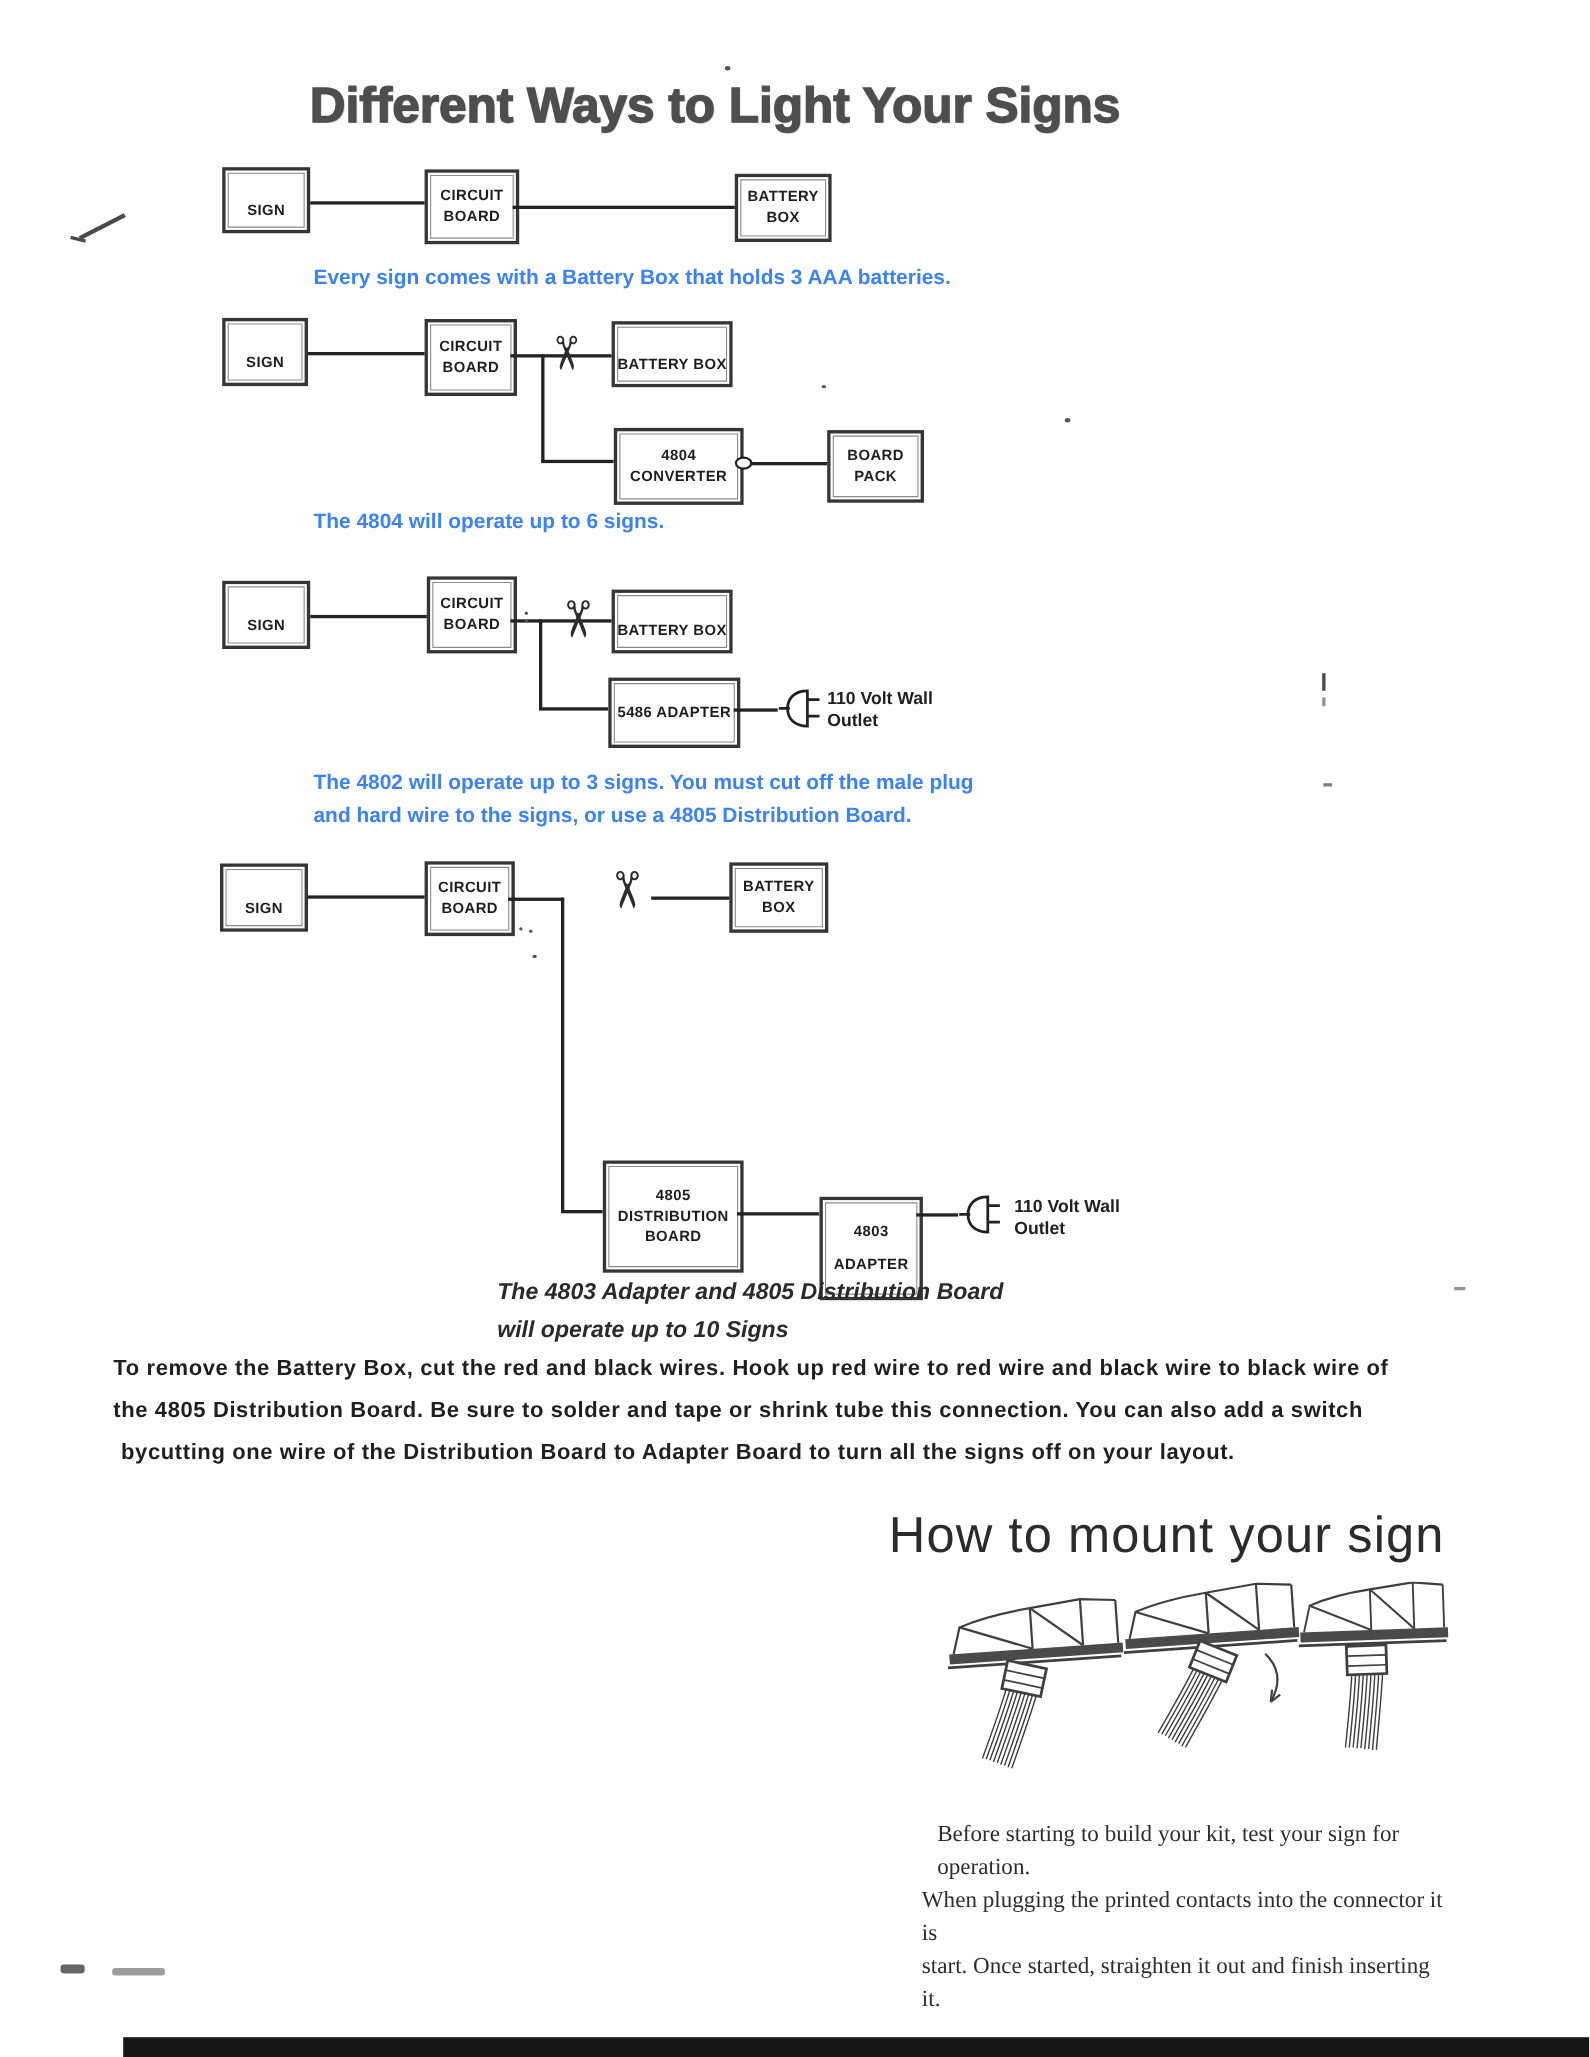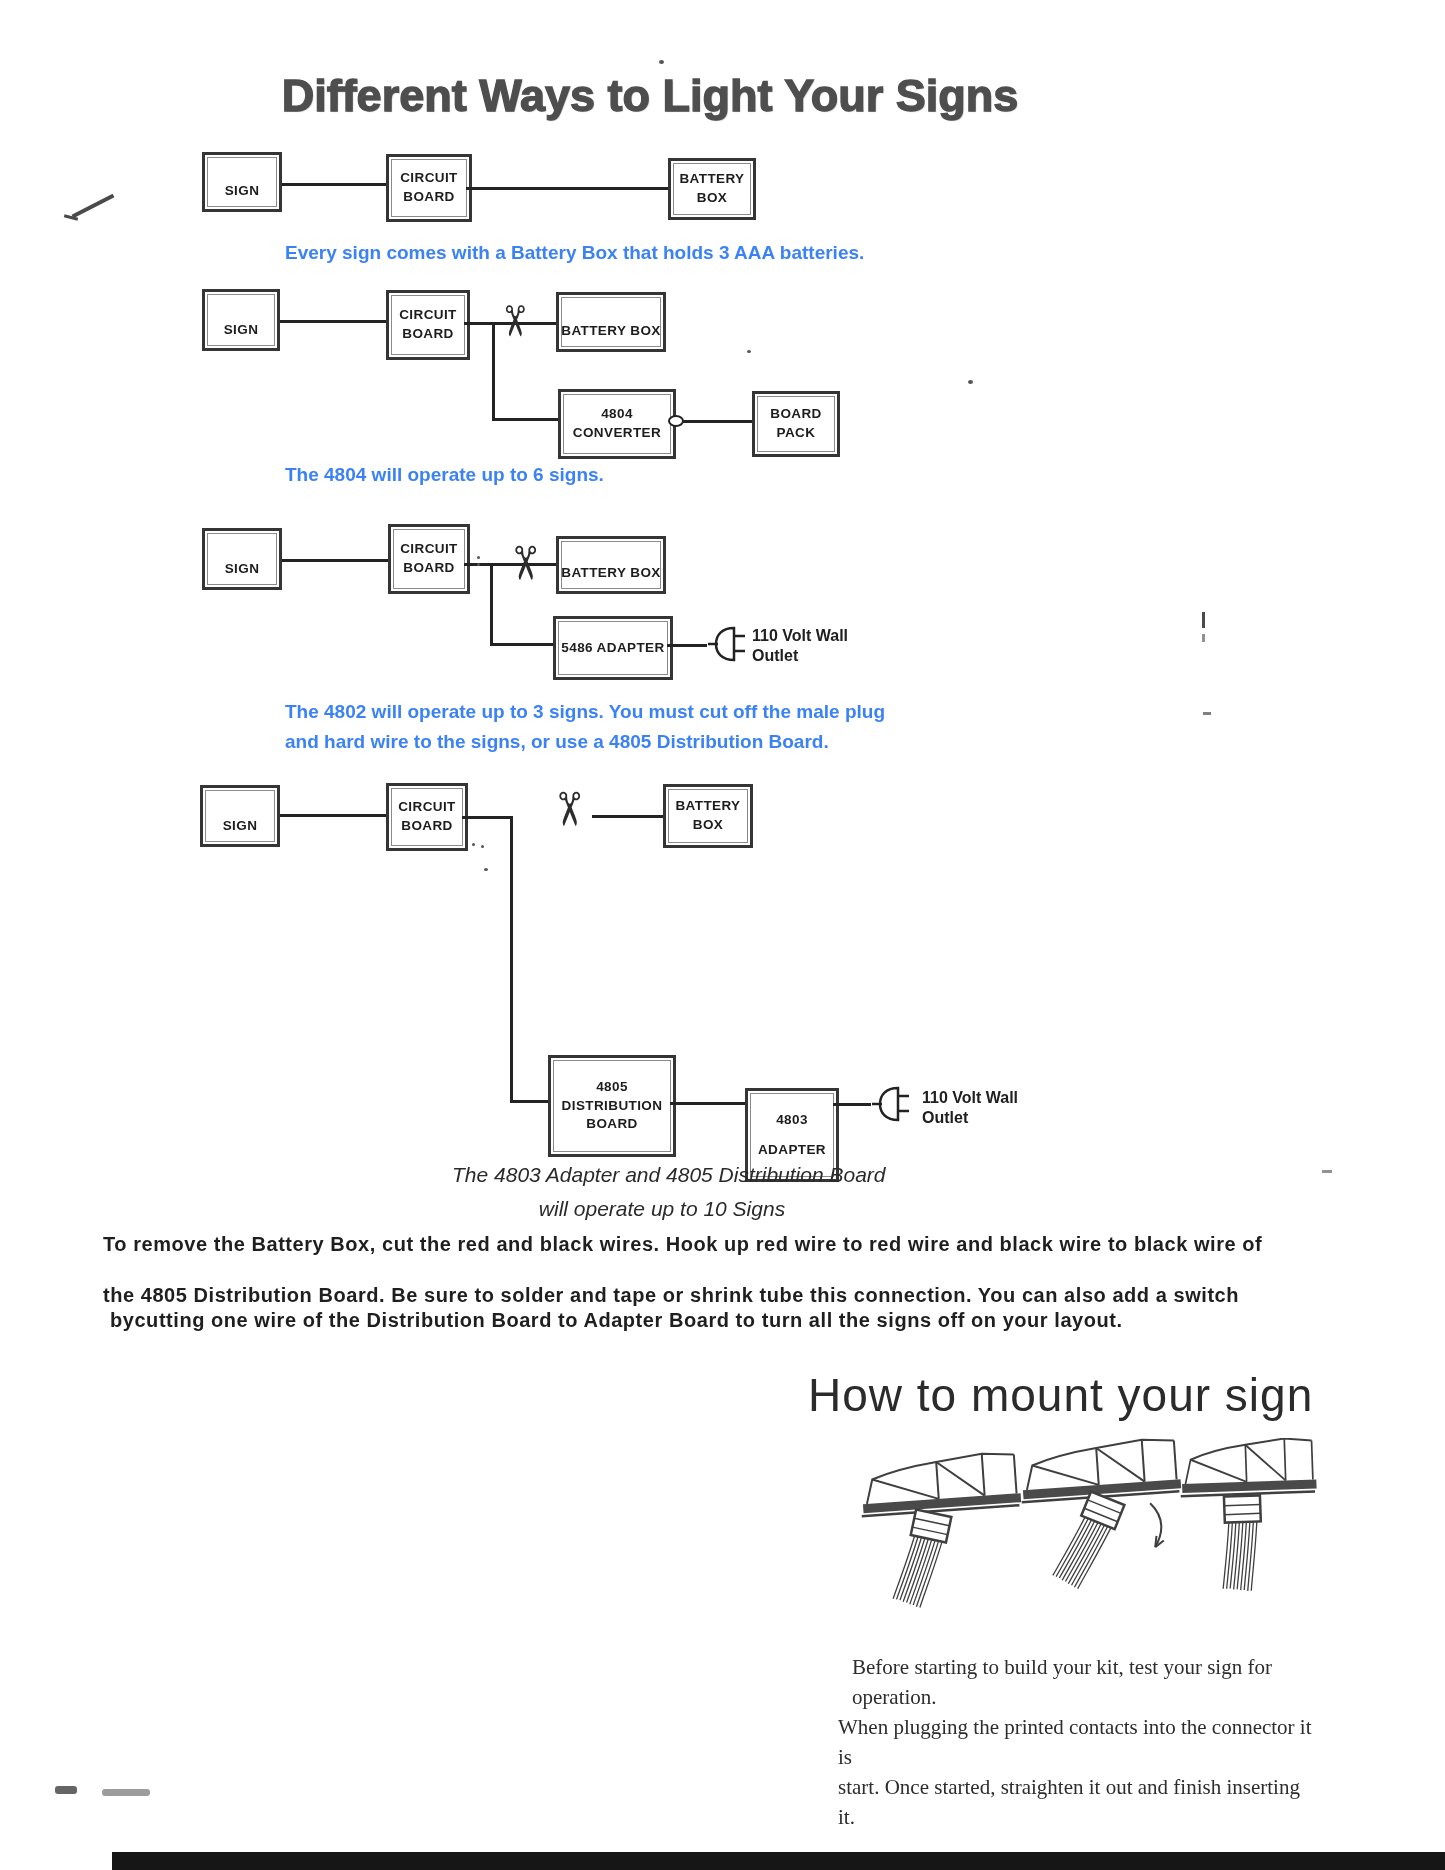--- a/index.html
+++ b/index.html
@@ -10,22 +10,22 @@
          font-size:45px;font-weight:700;color:#4e4e4e;letter-spacing:0px;
          -webkit-text-stroke:1.3px #4e4e4e;text-shadow:1px 1px 1px rgba(90,90,90,.4);}
   .dbox{position:absolute;border:3px solid #353535;background:#fff;
         box-shadow:inset 0 0 0 2px #ffffff,inset 0 0 0 3px #8a8a8a;
         display:flex;flex-direction:column;align-items:center;justify-content:center;
         font-size:13.5px;font-weight:700;letter-spacing:.4px;color:#1d1d1d;
         text-align:center;line-height:1.4;}
   .dbox.bottom{justify-content:flex-end;padding-bottom:8px;box-sizing:border-box;}
   .wire{position:absolute;background:#232323;}
   .cap{position:absolute;white-space:nowrap;font-size:19px;font-weight:600;color:#3b82f6;}
-  .capi{position:absolute;font-style:italic;font-size:21px;font-weight:400;color:#2a2a2a;
-        text-align:center;line-height:34px;white-space:nowrap;}
+  .capi{position:absolute;font-style:italic;font-size:21px;font-weight:700;color:#2a2a2a;
+        text-align:left;line-height:34px;white-space:nowrap;}
   .scissors{position:absolute;font-size:42px;color:#2c2c2c;transform:rotate(90deg);line-height:1;
             font-family:"DejaVu Sans",sans-serif;}
   .note-line{position:absolute;white-space:nowrap;font-size:20px;font-weight:600;
              letter-spacing:.55px;color:#1f1f1f;}
   .outlet{position:absolute;font-size:16px;font-weight:600;color:#202020;text-align:left;
           line-height:20px;white-space:nowrap;}
   .mount-title{position:absolute;left:808px;top:1368px;font-size:46px;font-weight:400;
                color:#2b2b2b;letter-spacing:1px;white-space:nowrap;}
   .mount-text{position:absolute;left:838px;top:1652px;width:480px;
               font-family:"Liberation Serif",serif;font-size:21px;line-height:30px;color:#2d2d2d;}
@@ -157,21 +157,21 @@
     <div>110 Volt Wall</div>
     <div>Outlet</div>
   </div>
 
   <div class="capi" style="left:452px;top:1158px;width:420px;">
     <div>The  4803  Adapter and 4805 Distribution Board</div>
     <div>will operate up to 10 Signs</div>
   </div>
 
   <div class="note-line" style="left:103px;top:1233px;">To remove the Battery Box, cut the red and black wires. Hook up red wire to red wire and black wire to black wire of</div>
-  <div class="note-line" style="left:103px;top:1271px;margin-top:13px;">the 4805 Distribution Board. Be sure to solder and tape or shrink tube this connection. You can also add a switch</div>
+  <div class="note-line" style="left:103px;top:1271px;">the 4805 Distribution Board. Be sure to solder and tape or shrink tube this connection. You can also add a switch</div>
   <div class="note-line" style="left:110px;top:1309px;">bycutting one wire of the Distribution Board to Adapter Board to turn all the signs off on your layout.</div>
 
   <div class="mount-title">How to mount your sign</div>
 
   <svg class="abs" style="left:852px;top:1438px;" width="480" height="235" viewBox="0 0 480 235">
     <defs>
       <g id="conn" stroke="#3f3f3f" fill="none">
         <rect x="-18" y="0" width="36" height="26" stroke-width="2.5" fill="#ffffff"></rect>
         <line x1="-18" y1="9" x2="18" y2="9" stroke-width="1.5"></line>
         <line x1="-18" y1="18" x2="18" y2="18" stroke-width="1.5"></line>

